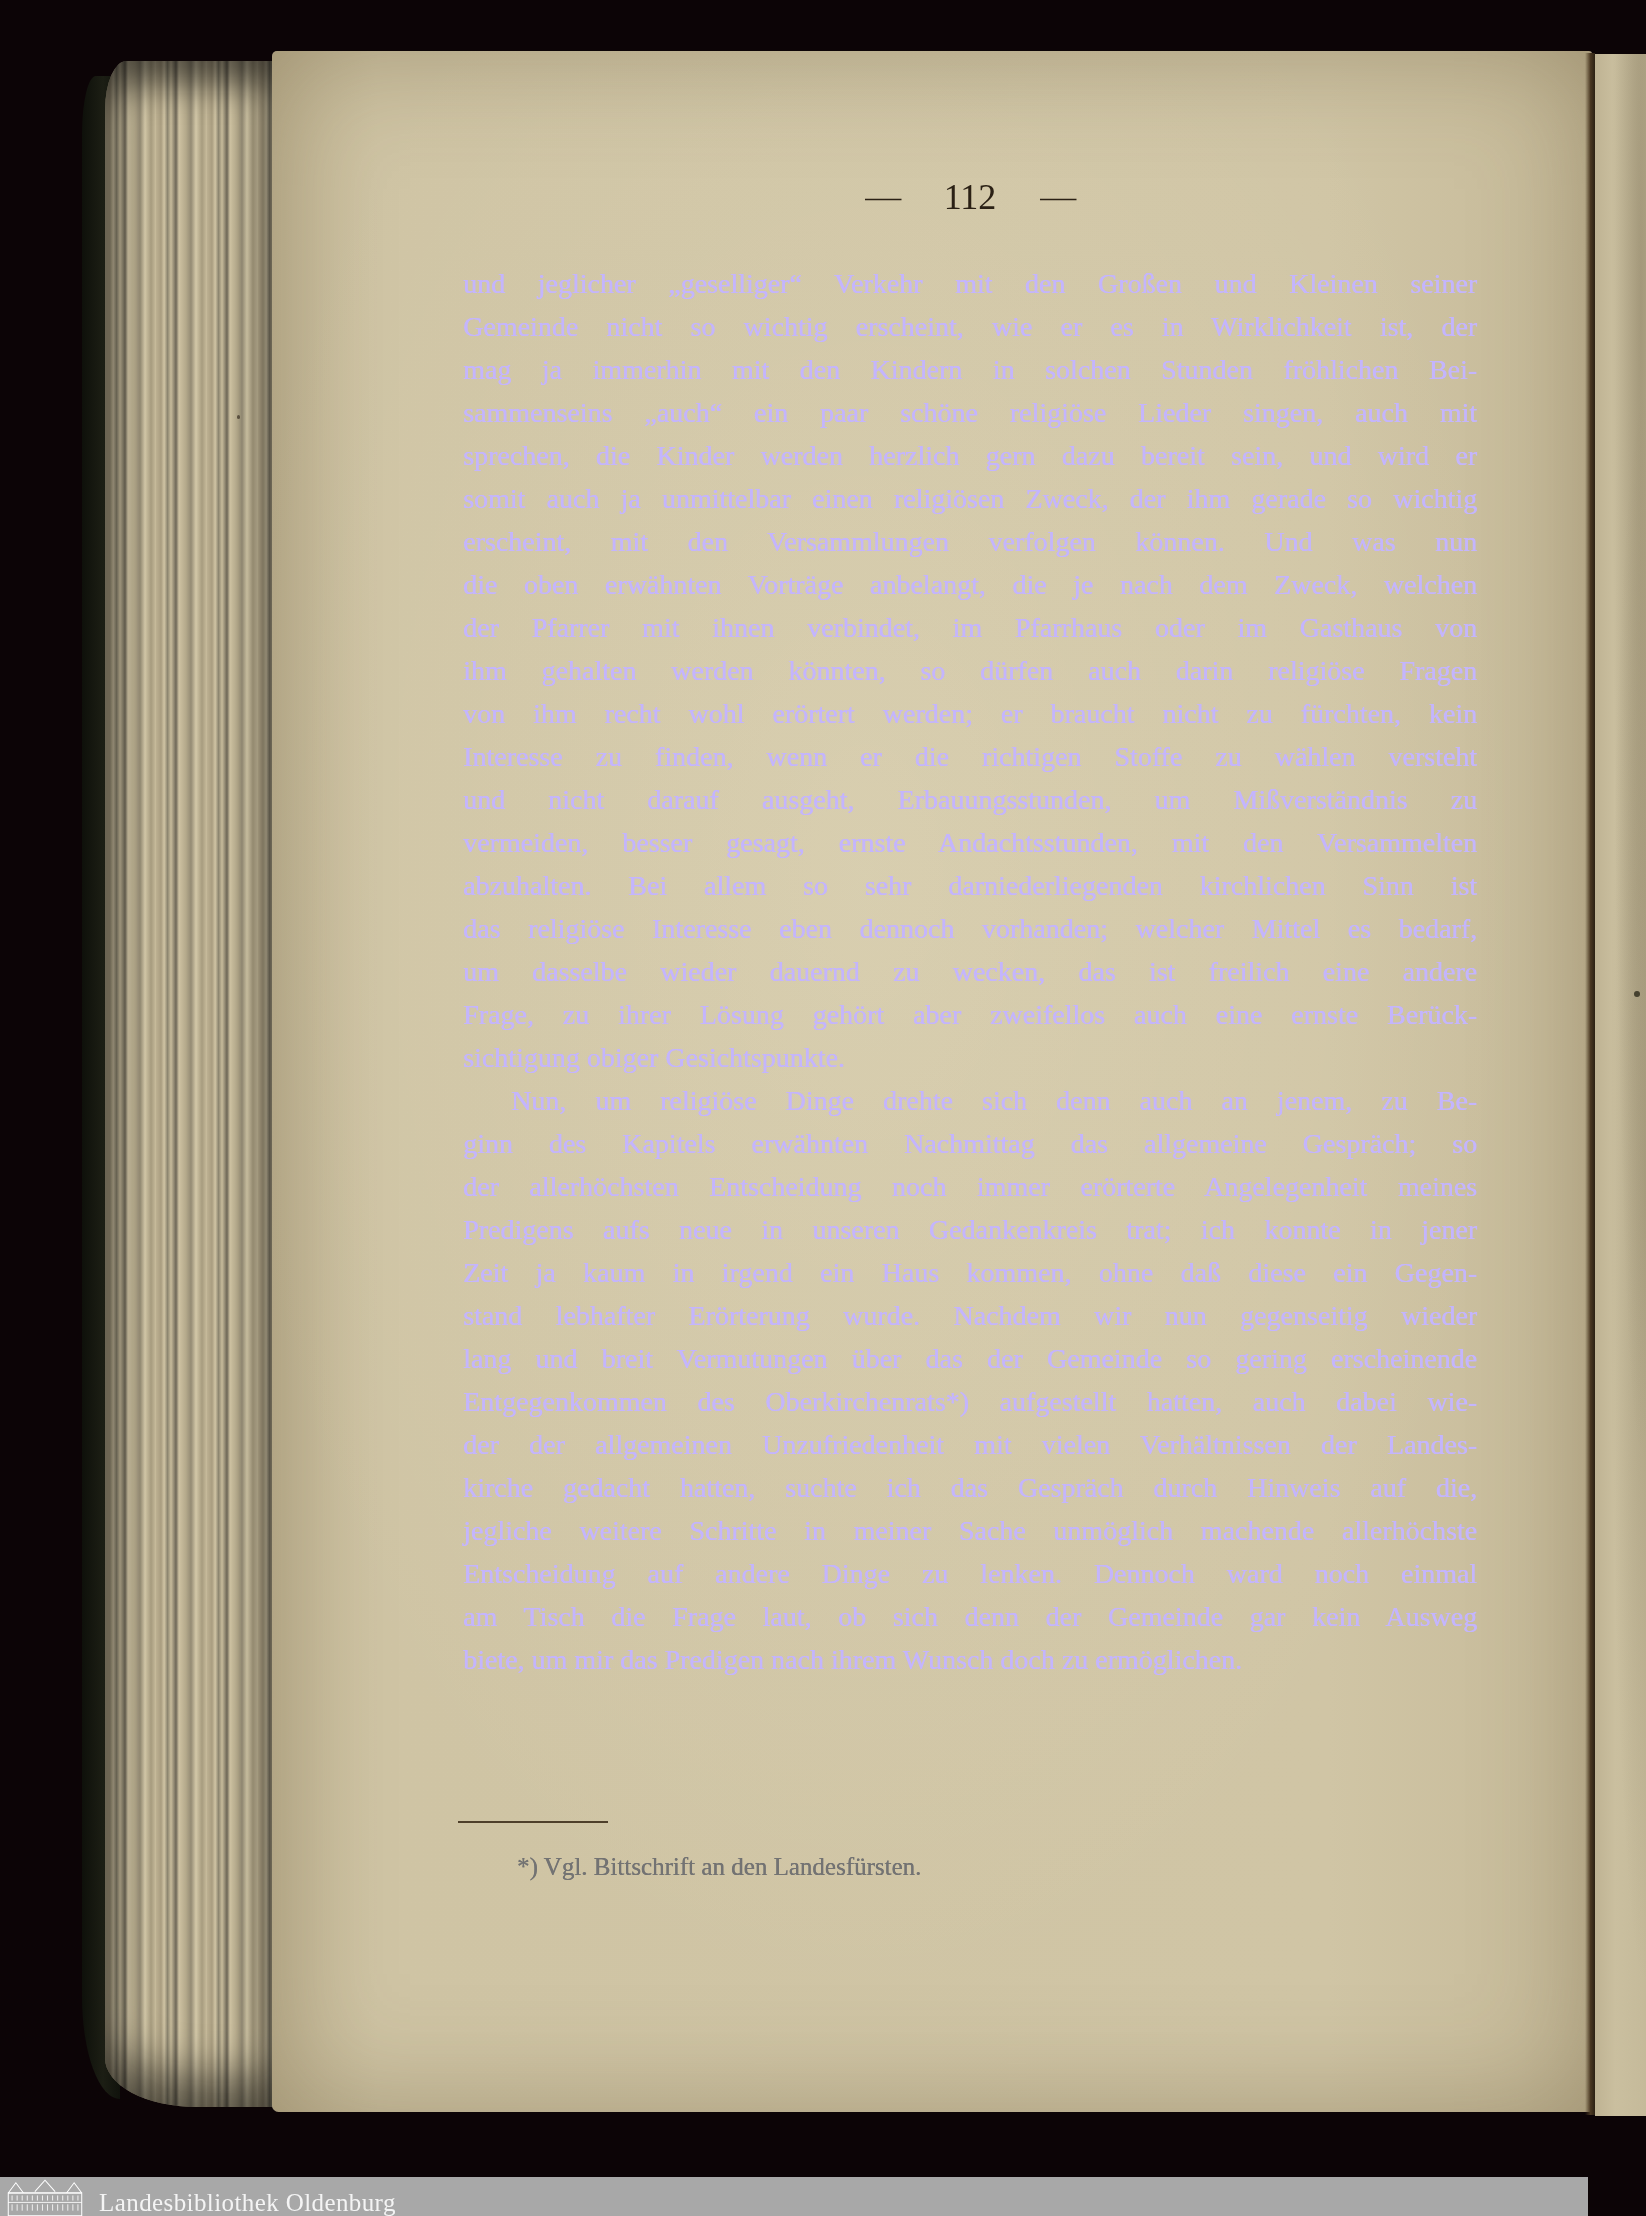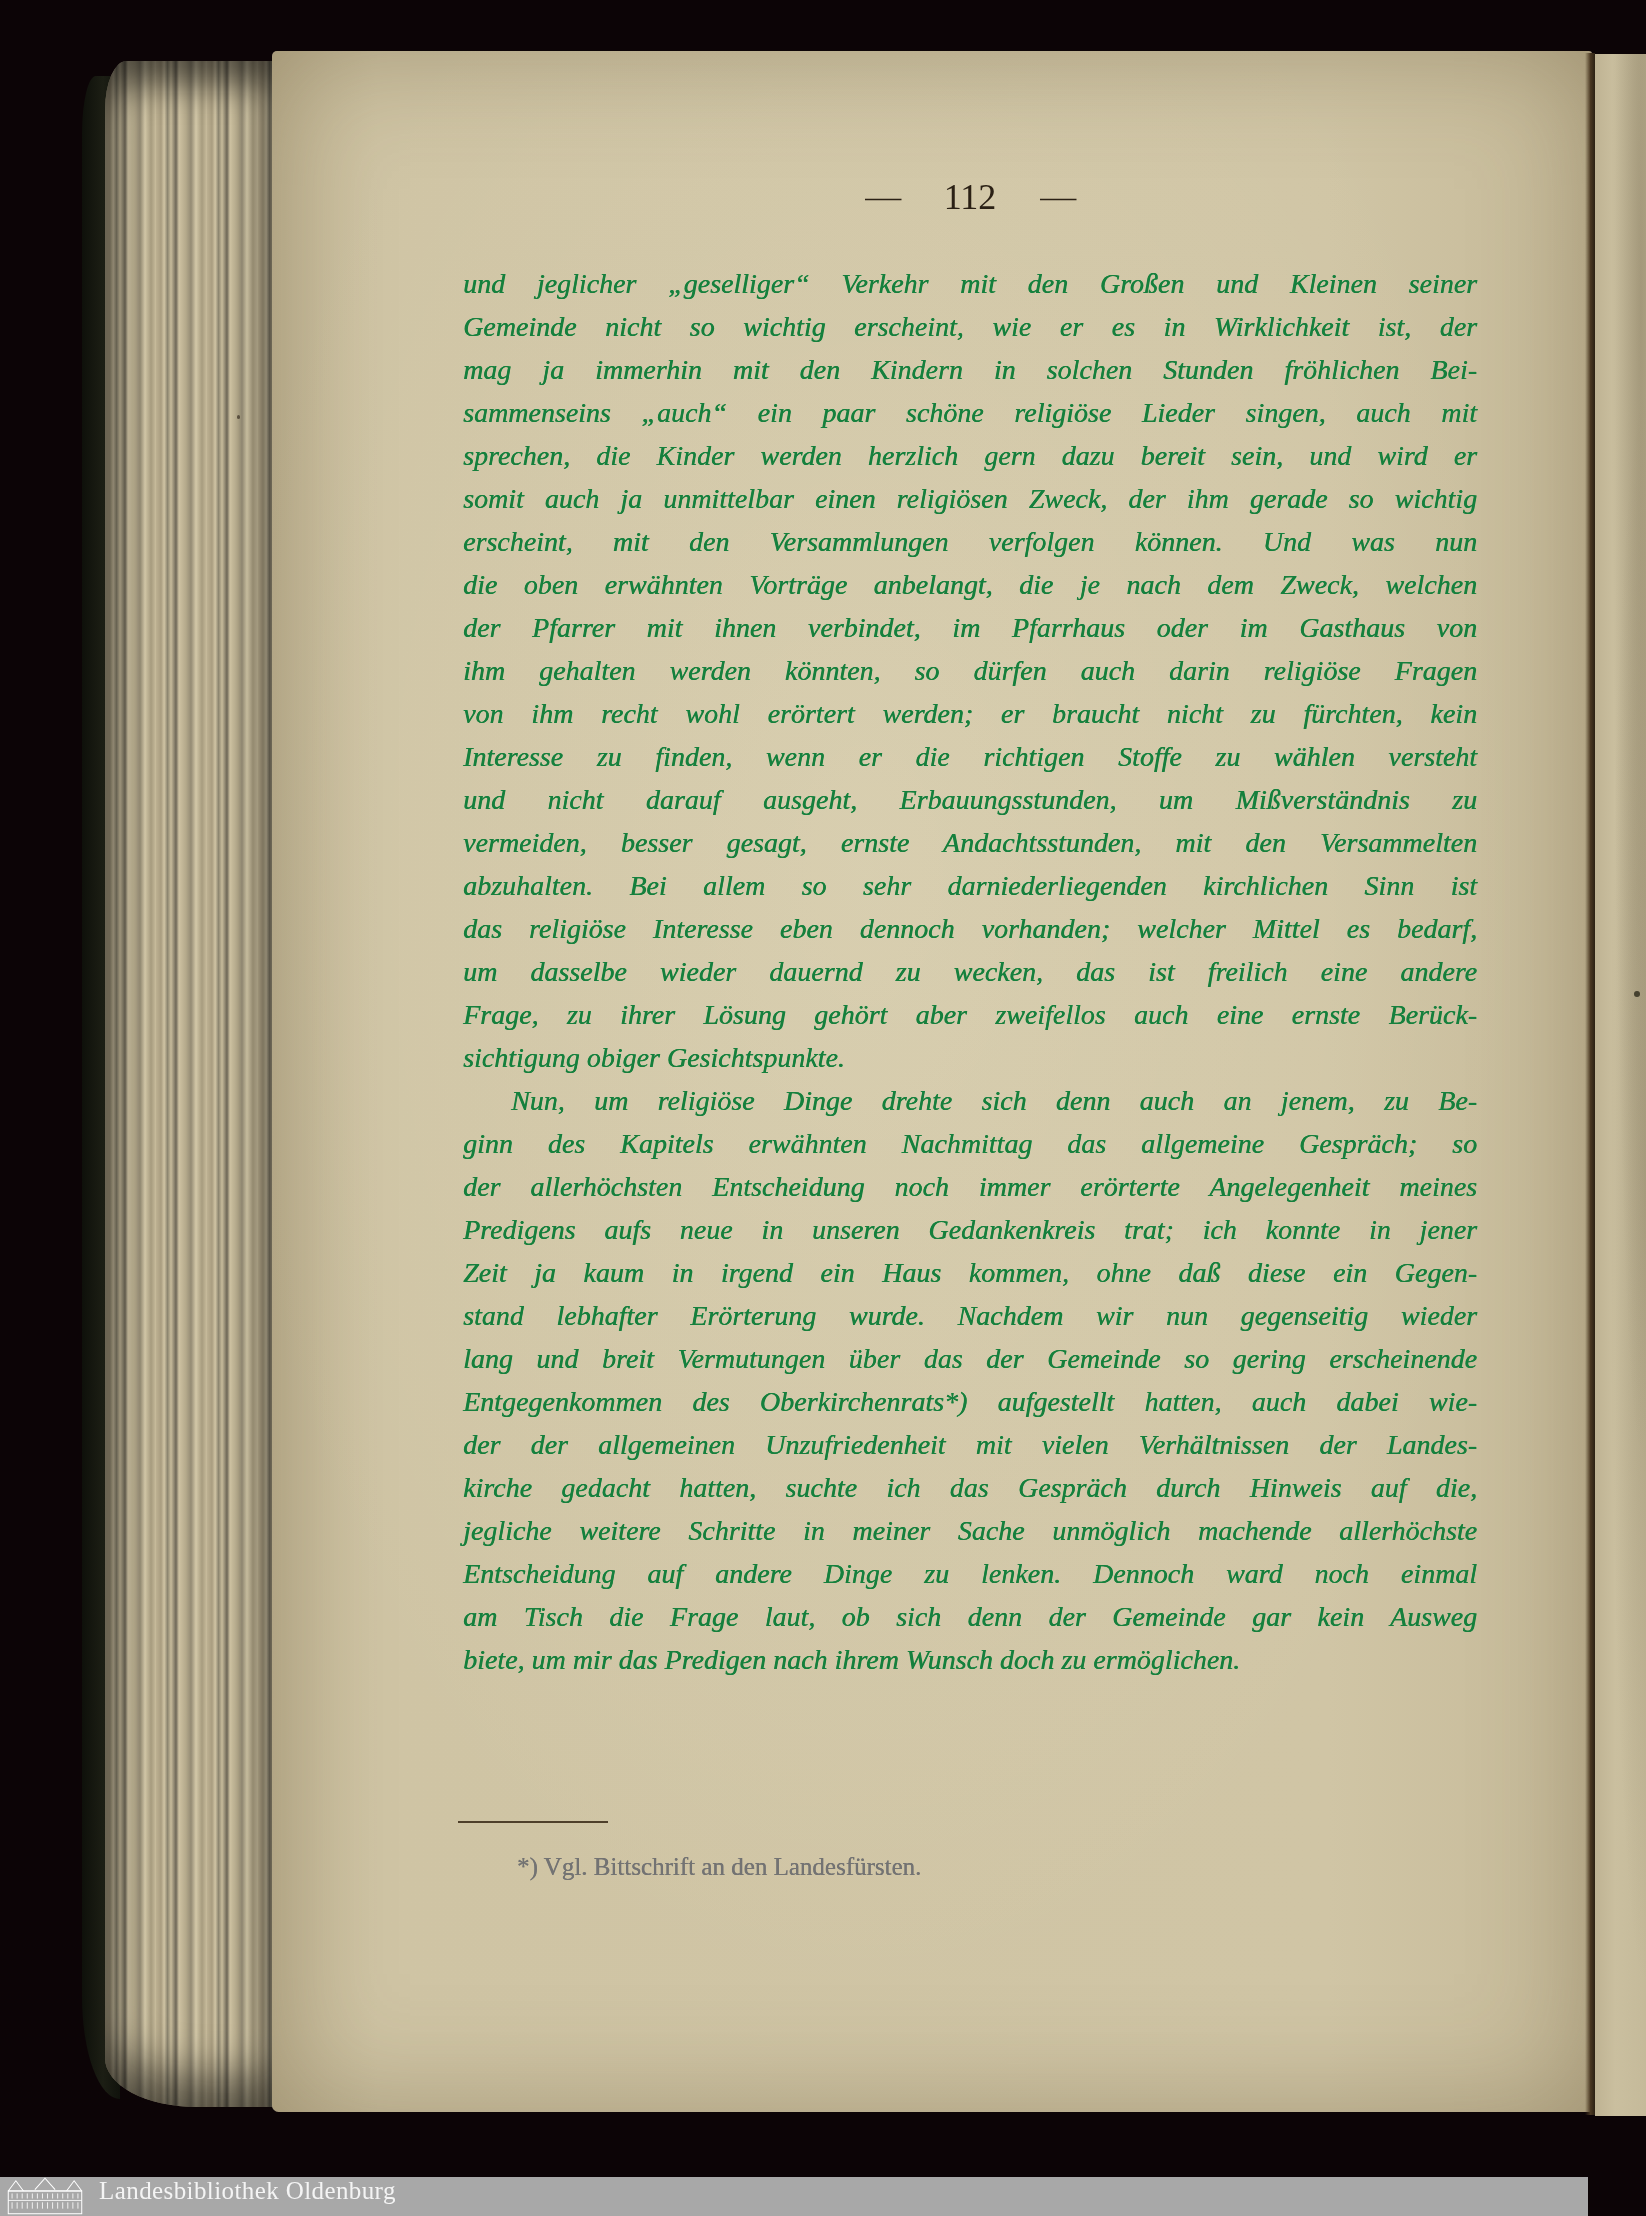--- a/index.html
+++ b/index.html
@@ -54,23 +54,22 @@
   
   .page-header{
     position:absolute;left:463px;top:173px;width:1014px;height:48px;
     display:flex;justify-content:center;align-items:center;gap:44px;
     color:#2b2115;font-size:36px;font-family:"Liberation Serif", serif;
   }
   .page-header .dash{letter-spacing:-1.6px;transform:scaleY(.8);}
   
   .body-text{
     position:absolute;left:463px;top:262px;width:1014px;
-    color:#15803d;font-size:28px;
+    color:#c4b5fd;font-size:28px;
     text-shadow:0.4px 0 0 currentColor;
-    font-style:italic;
   }
   .body-text .line{
     height:43px;line-height:43px;white-space:nowrap;
     text-align:justify;text-align-last:justify;
   }
   .body-text .line.nj{text-align:right;text-align-last:left;}
   .body-text .line.indent{text-indent:48px;}
   
   .footnote-rule{
     position:absolute;left:458px;top:1821px;width:150px;height:1.6px;
@@ -83,21 +82,21 @@
   }
   .footnote .fn-text{padding-left:54px;}
   
   .speck{position:absolute;border-radius:50%;background:#3a3124;}
   .speck.s1{left:237px;top:415px;width:3.3px;height:4.1px;opacity:.7;}
   .speck.s2{left:1634px;top:991px;width:5.8px;height:5.8px;background:#46412f;}
   
   .footer-bar{
     position:absolute;left:0;top:2177px;width:1588px;height:40px;
     background:#a8a8a8;
-    display:flex;align-items:flex-start;
+    display:flex;align-items:flex-end;
   }
   .footer-bar .building{margin-left:6.6px;flex:0 0 auto;}
   .footer-bar .label{
     margin-left:16.5px;color:#f4f4f4;font-size:25px;
     font-family:"Liberation Serif", serif;letter-spacing:0.4px;
   }
 </style>
 </head>
 <body>
 

